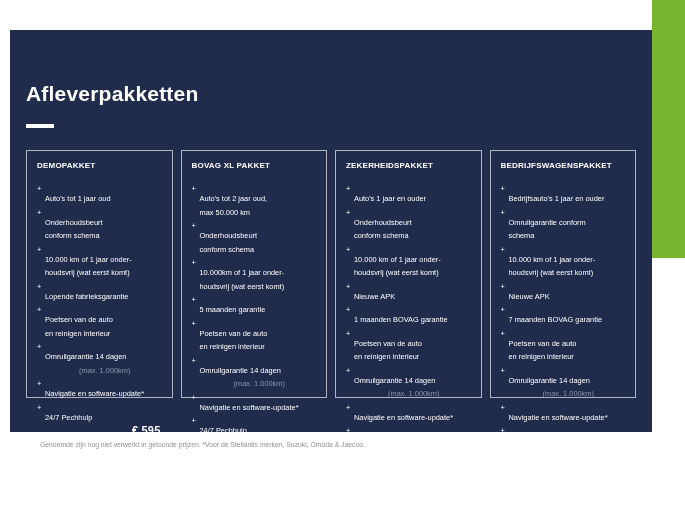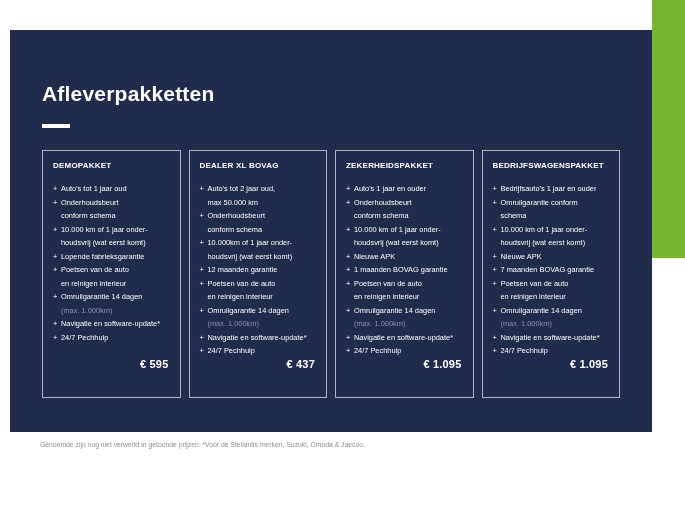--- a/index.html
+++ b/index.html
@@ -14,21 +14,21 @@
     position: absolute;
     top: 0; right: 0;
     width: 33px; height: 258px;
     background: var(--accent, #78b52e);
   }
   .panel {
     position: absolute;
     top: 30px; left: 10px;
     width: 642px; height: 402px;
     background: var(--panel, #212b4c);
-    padding: 0 32px;
+    padding: 0 16px;
     color: #ffffff;
   }
   .slide-title {
     margin-top: 52px;
     font-size: 21px;
     font-weight: 700;
     letter-spacing: 0.2px;
     line-height: 24px;
     color: #ffffff;
   }
@@ -63,25 +63,26 @@
   }
   .feature {
     display: flex;
     font-size: 7.4px;
     line-height: 13.5px;
   }
   .plus {
     flex: 0 0 8px;
     width: 8px;
   }
-  .feature-body { flex: 1; min-width: 0; }
+  .feature-body { flex: 1; min-width: 0; margin-top: 10px; }
   .feature-text { white-space: pre-line; }
   .feature-note {
     display: block;
     color: var(--muted, #8b93ab);
+    text-align: center;
   }
   .price {
     margin-top: auto;
     align-self: flex-end;
     margin-bottom: 16px;
     margin-right: 4px;
     font-size: 11px;
     font-weight: 700;
     letter-spacing: 0.2px;
     line-height: 13px;
@@ -170,21 +171,21 @@
     <span class="feature-body">
       <span class="feature-text">24/7 Pechhulp</span>
       
     </span>
   </li>
 </ul>
     <div class="price">€ 595</div>
   </div>
 
   <div class="card">
-    <h2 class="card-title">DEALER XL BOVAG</h2>
+    <h2 class="card-title">BOVAG XL PAKKET</h2>
     <ul class="features">
   <li class="feature">
     <span class="plus">+</span>
     <span class="feature-body">
       <span class="feature-text">Auto's tot 2 jaar oud,
 max 50.000 km</span>
       
     </span>
   </li>
 
@@ -202,21 +203,21 @@
     <span class="feature-body">
       <span class="feature-text">10.000km of 1 jaar onder-
 houdsvrij (wat eerst komt)</span>
       
     </span>
   </li>
 
   <li class="feature">
     <span class="plus">+</span>
     <span class="feature-body">
-      <span class="feature-text">12 maanden garantie</span>
+      <span class="feature-text">5 maanden garantie</span>
       
     </span>
   </li>
 
   <li class="feature">
     <span class="plus">+</span>
     <span class="feature-body">
       <span class="feature-text">Poetsen van de auto
 en reinigen interieur</span>
       

